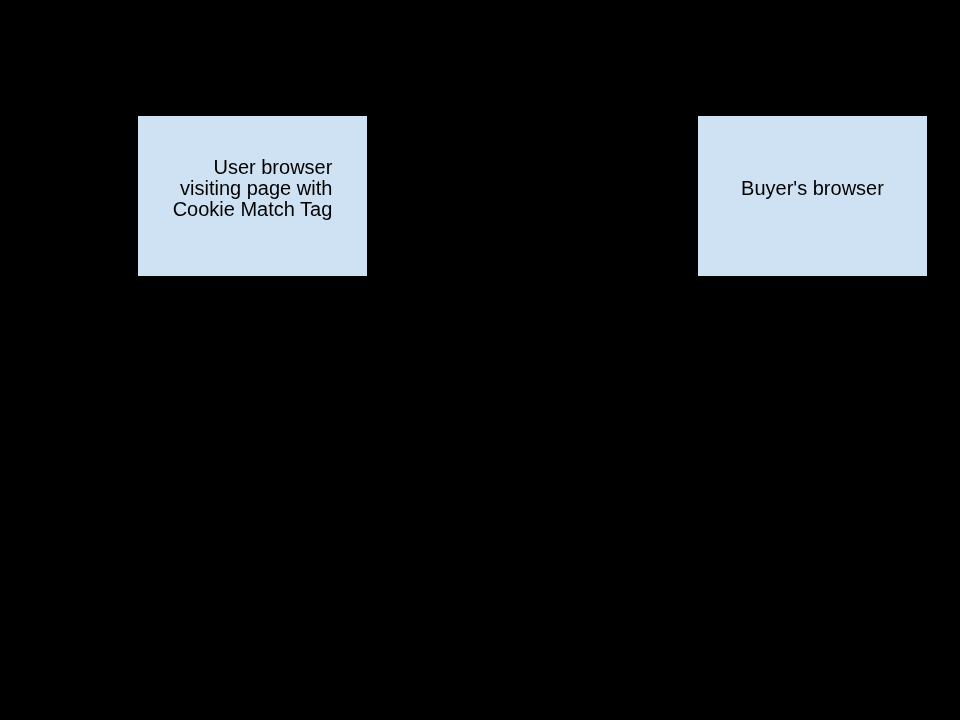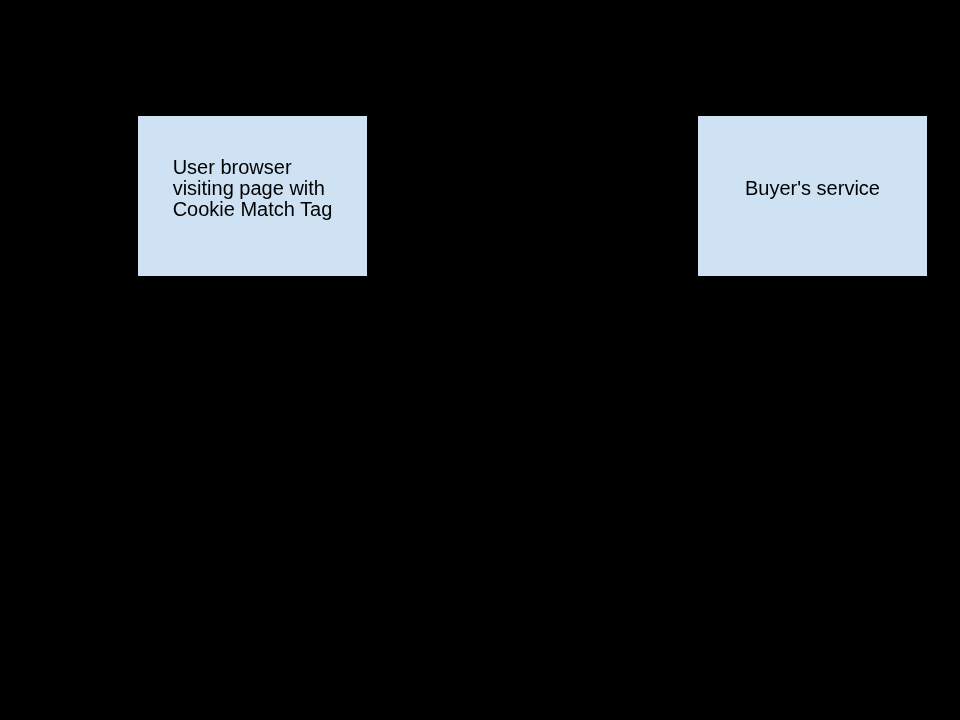--- a/index.html
+++ b/index.html
@@ -16,21 +16,21 @@
     font-family: "Liberation Sans", sans-serif;
   }
   .node {
     position: absolute;
     box-sizing: border-box;
     background: #cfe2f3;
     border: 1px solid #000000;
     display: flex;
     align-items: center;
     justify-content: center;
-    text-align: left;
+    text-align: right;
     color: #000000;
     font-size: 20px;
     line-height: 21px;
   }
   .node-label {
     white-space: pre-line;
     
     padding-bottom: 16px;
   }
   .node-user-browser   { left: 137px; top: 115px; width: 231px; height: 162px; }
@@ -42,17 +42,17 @@
 
 <div class="canvas">
 
   <div class="node node-user-browser">
     <span class="node-label">User browser
 visiting page with
 Cookie Match Tag</span>
   </div>
 
   <div class="node node-buyers-service">
-    <span class="node-label">Buyer's service</span>
+    <span class="node-label">Buyer's browser</span>
   </div>
 
 
 </div>
 
 </body></html>

